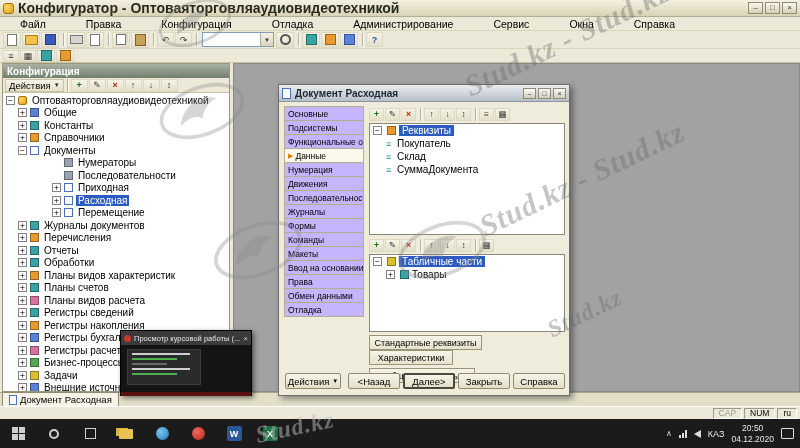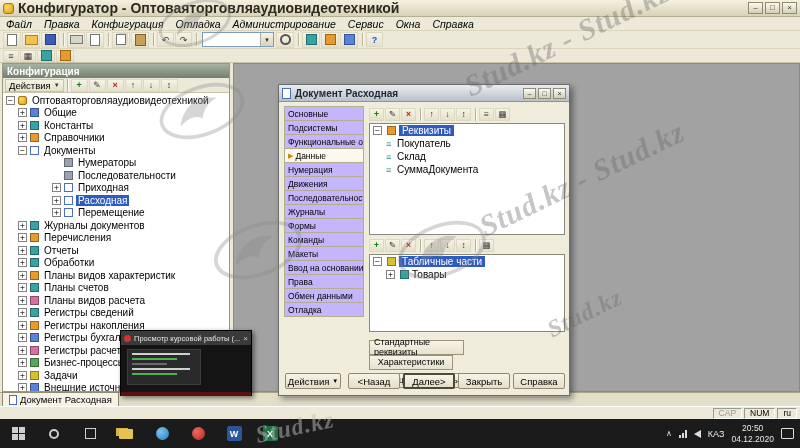--- a/index.html
+++ b/index.html
@@ -9,21 +9,21 @@
 
 
 .titlebar{position:absolute;left:0;top:0;width:800px;height:17px;background:linear-gradient(#F4F1E2,#D8D3B6);border-bottom:1px solid #B3AE92;display:flex;align-items:center;padding:0 3px;}
 .app-icon{width:11px;height:11px;border-radius:3px;background:radial-gradient(circle at 35% 35%,#FFD96B,#E09A12);border:1px solid #A5740E;margin-right:4px;flex:none;}
 .title-text{font-size:14px;font-weight:bold;color:#2a2a1e;white-space:nowrap;}
 .winbtns{margin-left:auto;display:flex;gap:2px;}
 .wbtn{width:15px;height:12px;background:linear-gradient(#FAF8EE,#D5D0B6);border:1px solid #8f8a70;font-size:8px;line-height:10px;text-align:center;color:#333;}
 
 
 .menubar{position:absolute;left:0;top:17px;width:800px;height:14px;background:#ECE9D8;display:flex;align-items:center;border-bottom:1px solid #D9D4BC;}
-.mitem{padding:0 6px;font-size:10.5px;height:14px;line-height:14px;white-space:nowrap;font-style:italic;}
+.mitem{padding:0 20px;font-size:10.5px;height:14px;line-height:14px;white-space:nowrap;}
 
 
 .toolbar1{position:absolute;left:0;top:31px;width:800px;height:18px;background:#ECE9D8;display:flex;align-items:center;padding-left:3px;border-bottom:1px solid #D9D4BC;}
 .toolbar2{position:absolute;left:0;top:49px;width:800px;height:14px;background:#ECE9D8;display:flex;align-items:center;padding-left:3px;border-bottom:1px solid #C9C4A8;}
 .tbtn{width:18px;height:16px;display:flex;align-items:center;justify-content:center;border:1px solid #DDD8C2;background:linear-gradient(#F6F3E6,#E4E0CB);margin-right:1px;flex:none;}
 .tbtn::after{content:"";display:block;}
 .sh-sheet::after{width:8px;height:10px;background:#fff;border:1px solid #777;}
 .sh-folder::after{width:11px;height:8px;background:#F2C24E;border:1px solid #A8831F;}
 .sh-floppy::after{width:9px;height:9px;background:#3A5BBB;border:1px solid #24407E;}
 .sh-print::after{width:11px;height:7px;background:#D6D6CE;border:1px solid #777;}
@@ -461,21 +461,21 @@
           <span class="hsel">Табличные части</span>
         </div>
         <div class="crow indent14">
           <span class="exp">+</span>
           <span class="ti c-teal" style="margin-left:2px;"></span>
           <span>Товары</span>
         </div>
       </div>
 
       <div style="margin-bottom:3px;">
-        <div class="sbtn" style="width:95px;">
+        <div class="sbtn" style="width:113px;">
             <span>Стандартные реквизиты</span>
           </div>
         <div class="sbtn" style="width:84px;margin-right:16px;">
             <span>Характеристики</span>
           </div>
       </div>
       <div>
         <div class="sbtn" style="width:106px;">
             <span>Общие реквизиты</span>
           </div>

